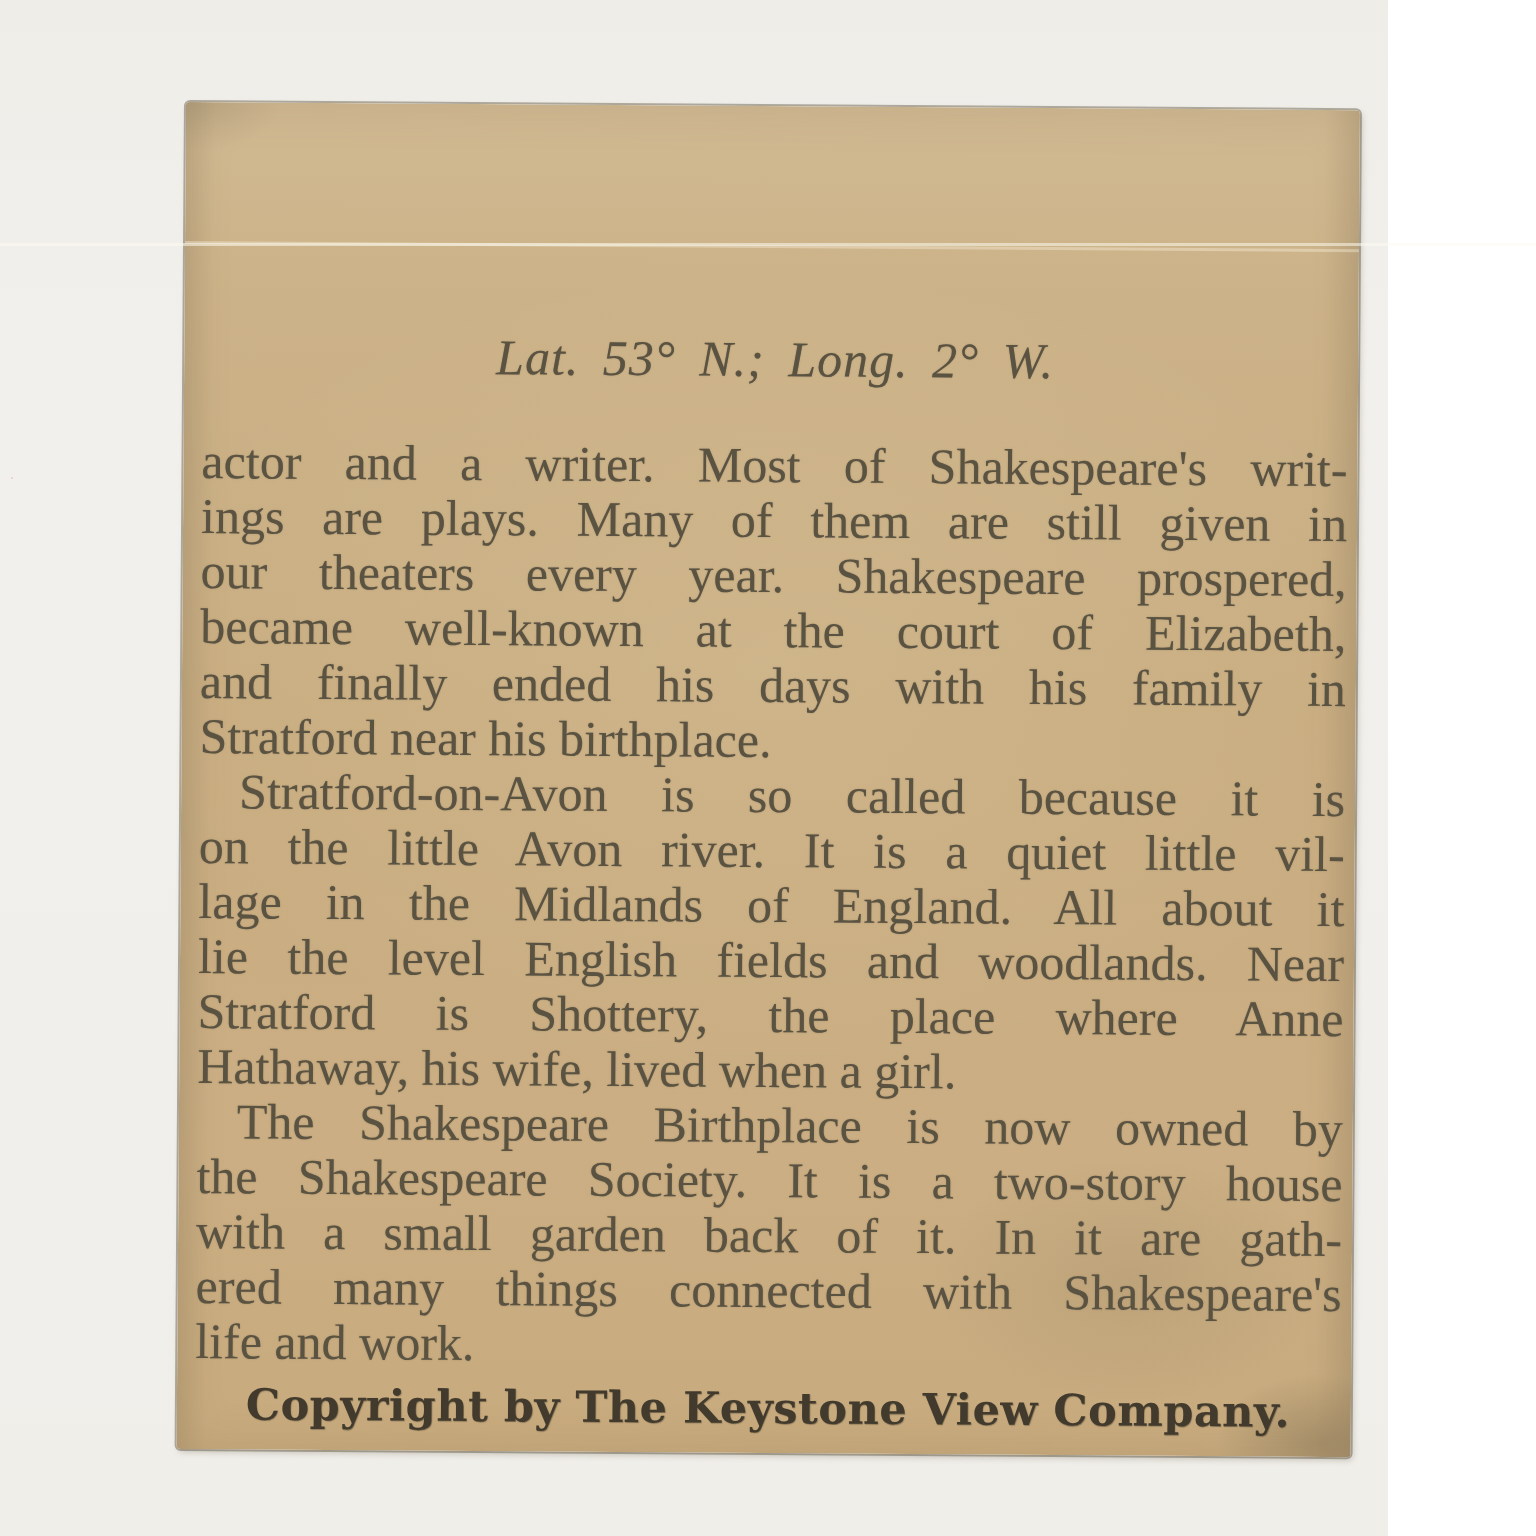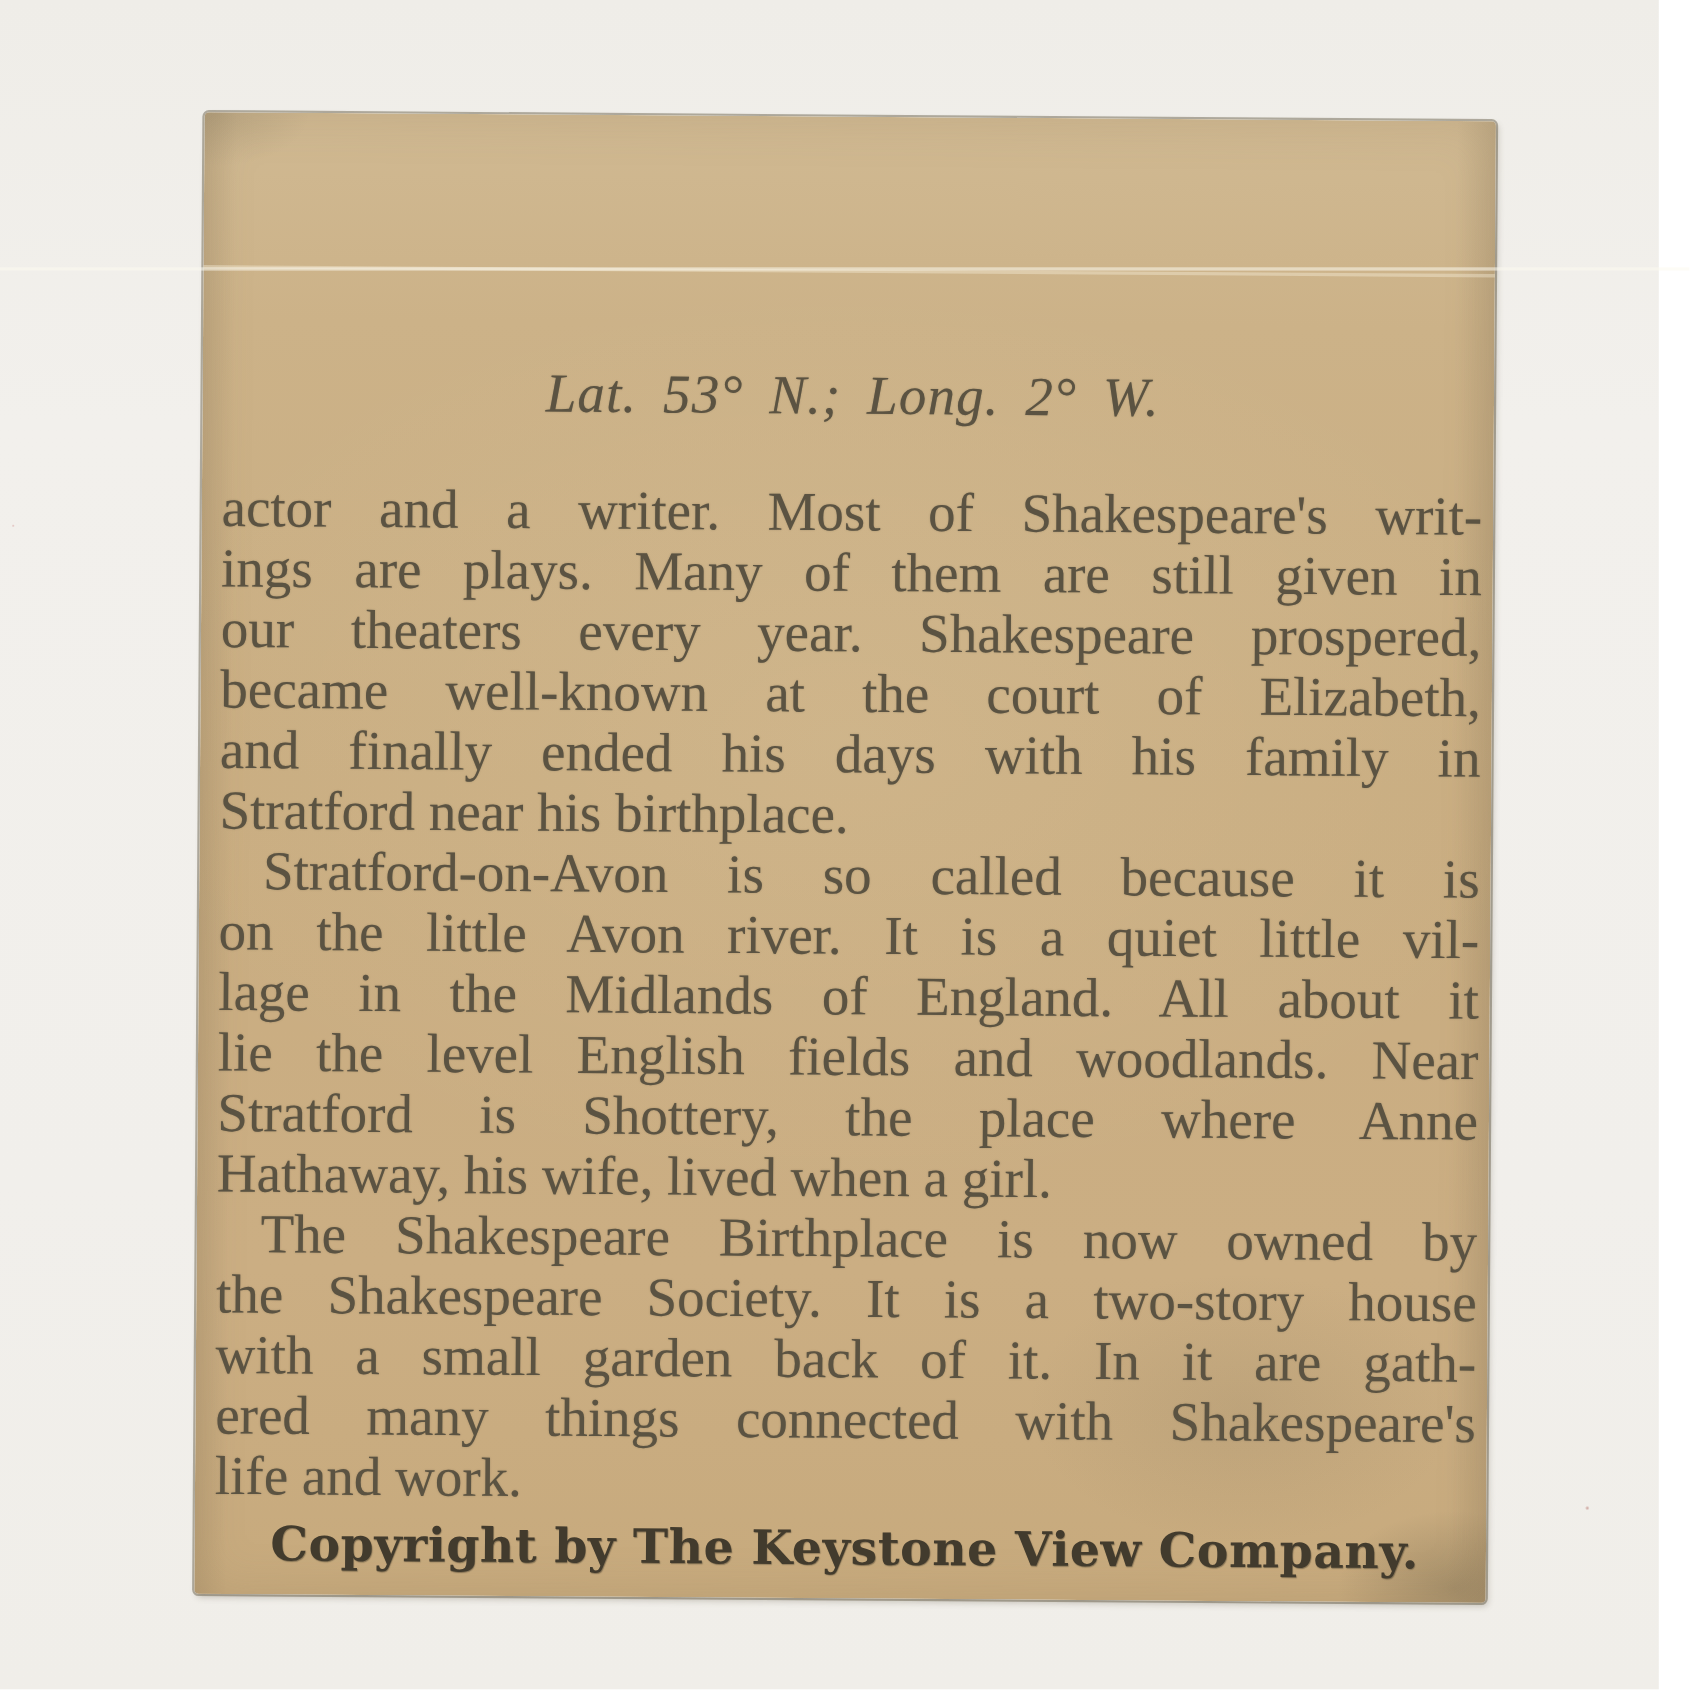--- a/index.html
+++ b/index.html
@@ -5,21 +5,21 @@
   html, body {
     margin: 0;
     padding: 0;
     width: 1536px;
     height: 1536px;
     overflow: hidden;
     font-family: "Liberation Serif", serif;
   }
   .page {
     position: relative;
-    width: 1508px;
+    width: 1388px;
     height: 1536px;
     background:
       radial-gradient(circle 3px at 1443px 1371px, rgba(160,70,60,.45), transparent 70%),
       radial-gradient(circle 2px at 12px 478px, rgba(190,90,90,.35), transparent 70%),
       linear-gradient(180deg, #efede8 0%, #f2f0ec 25%, #f1efeb 70%, #f0eee9 100%);
   }
   
   .scan-line {
     position: absolute;
     left: 0;

